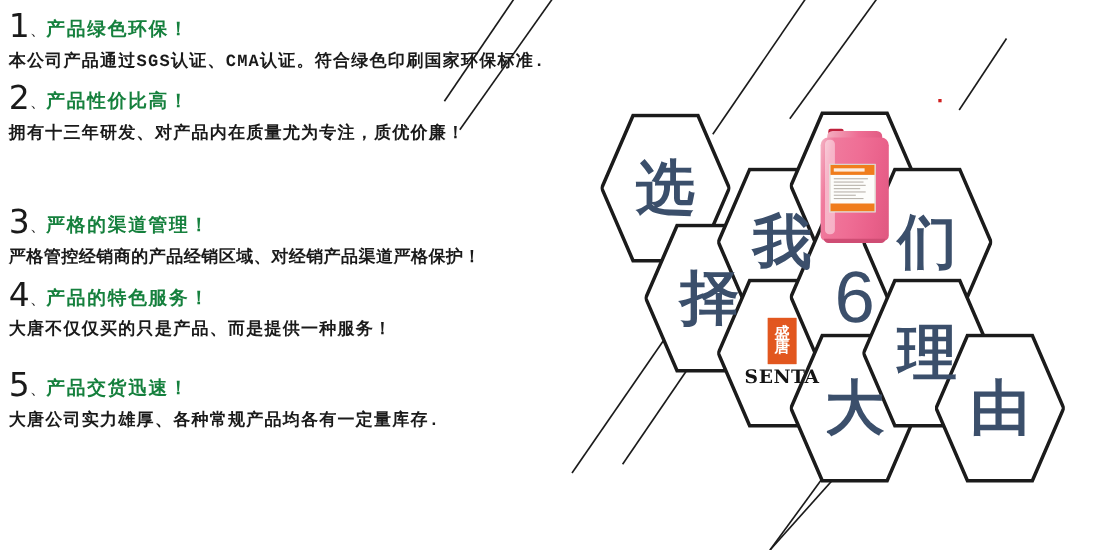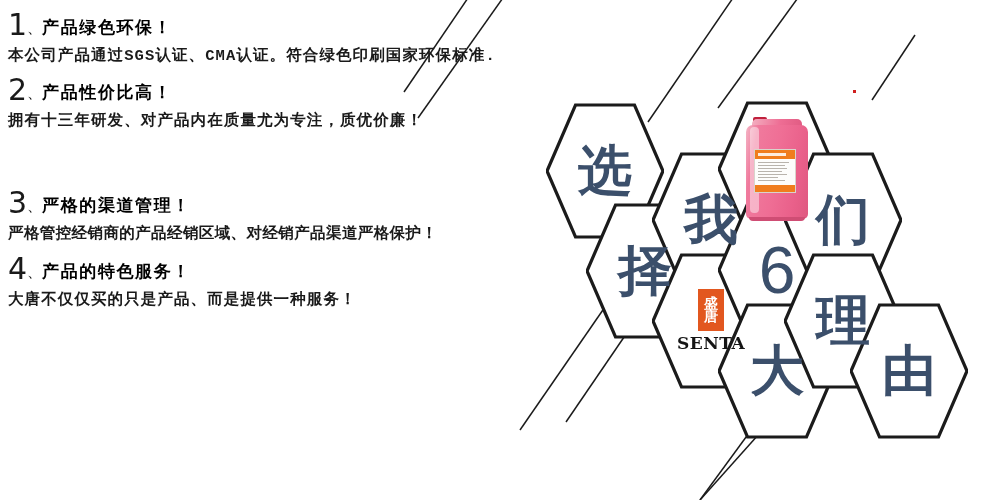--- a/index.html
+++ b/index.html
@@ -21,21 +21,21 @@
   }
   .feature { position:absolute; left:0; width:640px; }
   .f-head { white-space:nowrap; line-height:1; }
   .f-num {
     font-size:30px; color:#1a1a1a; font-weight:400;
     font-family:"DejaVu Sans", sans-serif;
     vertical-align:-2px; letter-spacing:0px;
   }
   .f-dun { font-size:15px; color:#1a1a1a; }
   .f-title {
-    font-size:17px; color:#000000; font-weight:bold;
+    font-size:17px; color:#15803d; font-weight:bold;
     letter-spacing:1.6px;
     text-align:right;
   }
   .f-body {
     font-size:15.5px; color:#1a1a1a; font-weight:bold;
     letter-spacing:1.1px; white-space:nowrap; line-height:1;
     margin-top:9px;
     font-family:Liberation Mono, monospace;
   }
   .f-body.tight { letter-spacing:0.4px; }
@@ -169,20 +169,26 @@
       <div class="f-body tight">严格管控经销商的产品经销区域、对经销产品渠道严格保护！</div>
     </div>
 
     <div class="feature" style="top:254px">
       <div class="f-head">
         <span class="f-num">4</span><span class="f-dun">、</span><span class="f-title">产品的特色服务！</span>
       </div>
       <div class="f-body">大唐不仅仅买的只是产品、而是提供一种服务！</div>
     </div>
 
+    <div class="feature" style="top:336px">
+      <div class="f-head">
+        <span class="f-num">5</span><span class="f-dun">、</span><span class="f-title">产品交货迅速！</span>
+      </div>
+      <div class="f-body">大唐公司实力雄厚、各种常规产品均各有一定量库存.</div>
+    </div>
 
 
   </div>
 
   <div id="honeycomb">
 
     <span class="red-dot" style="left:853px; top:90px"></span>
 
     <div class="hex-wrap" style="left:546px; top:103px">
       <div class="hex-cell">

